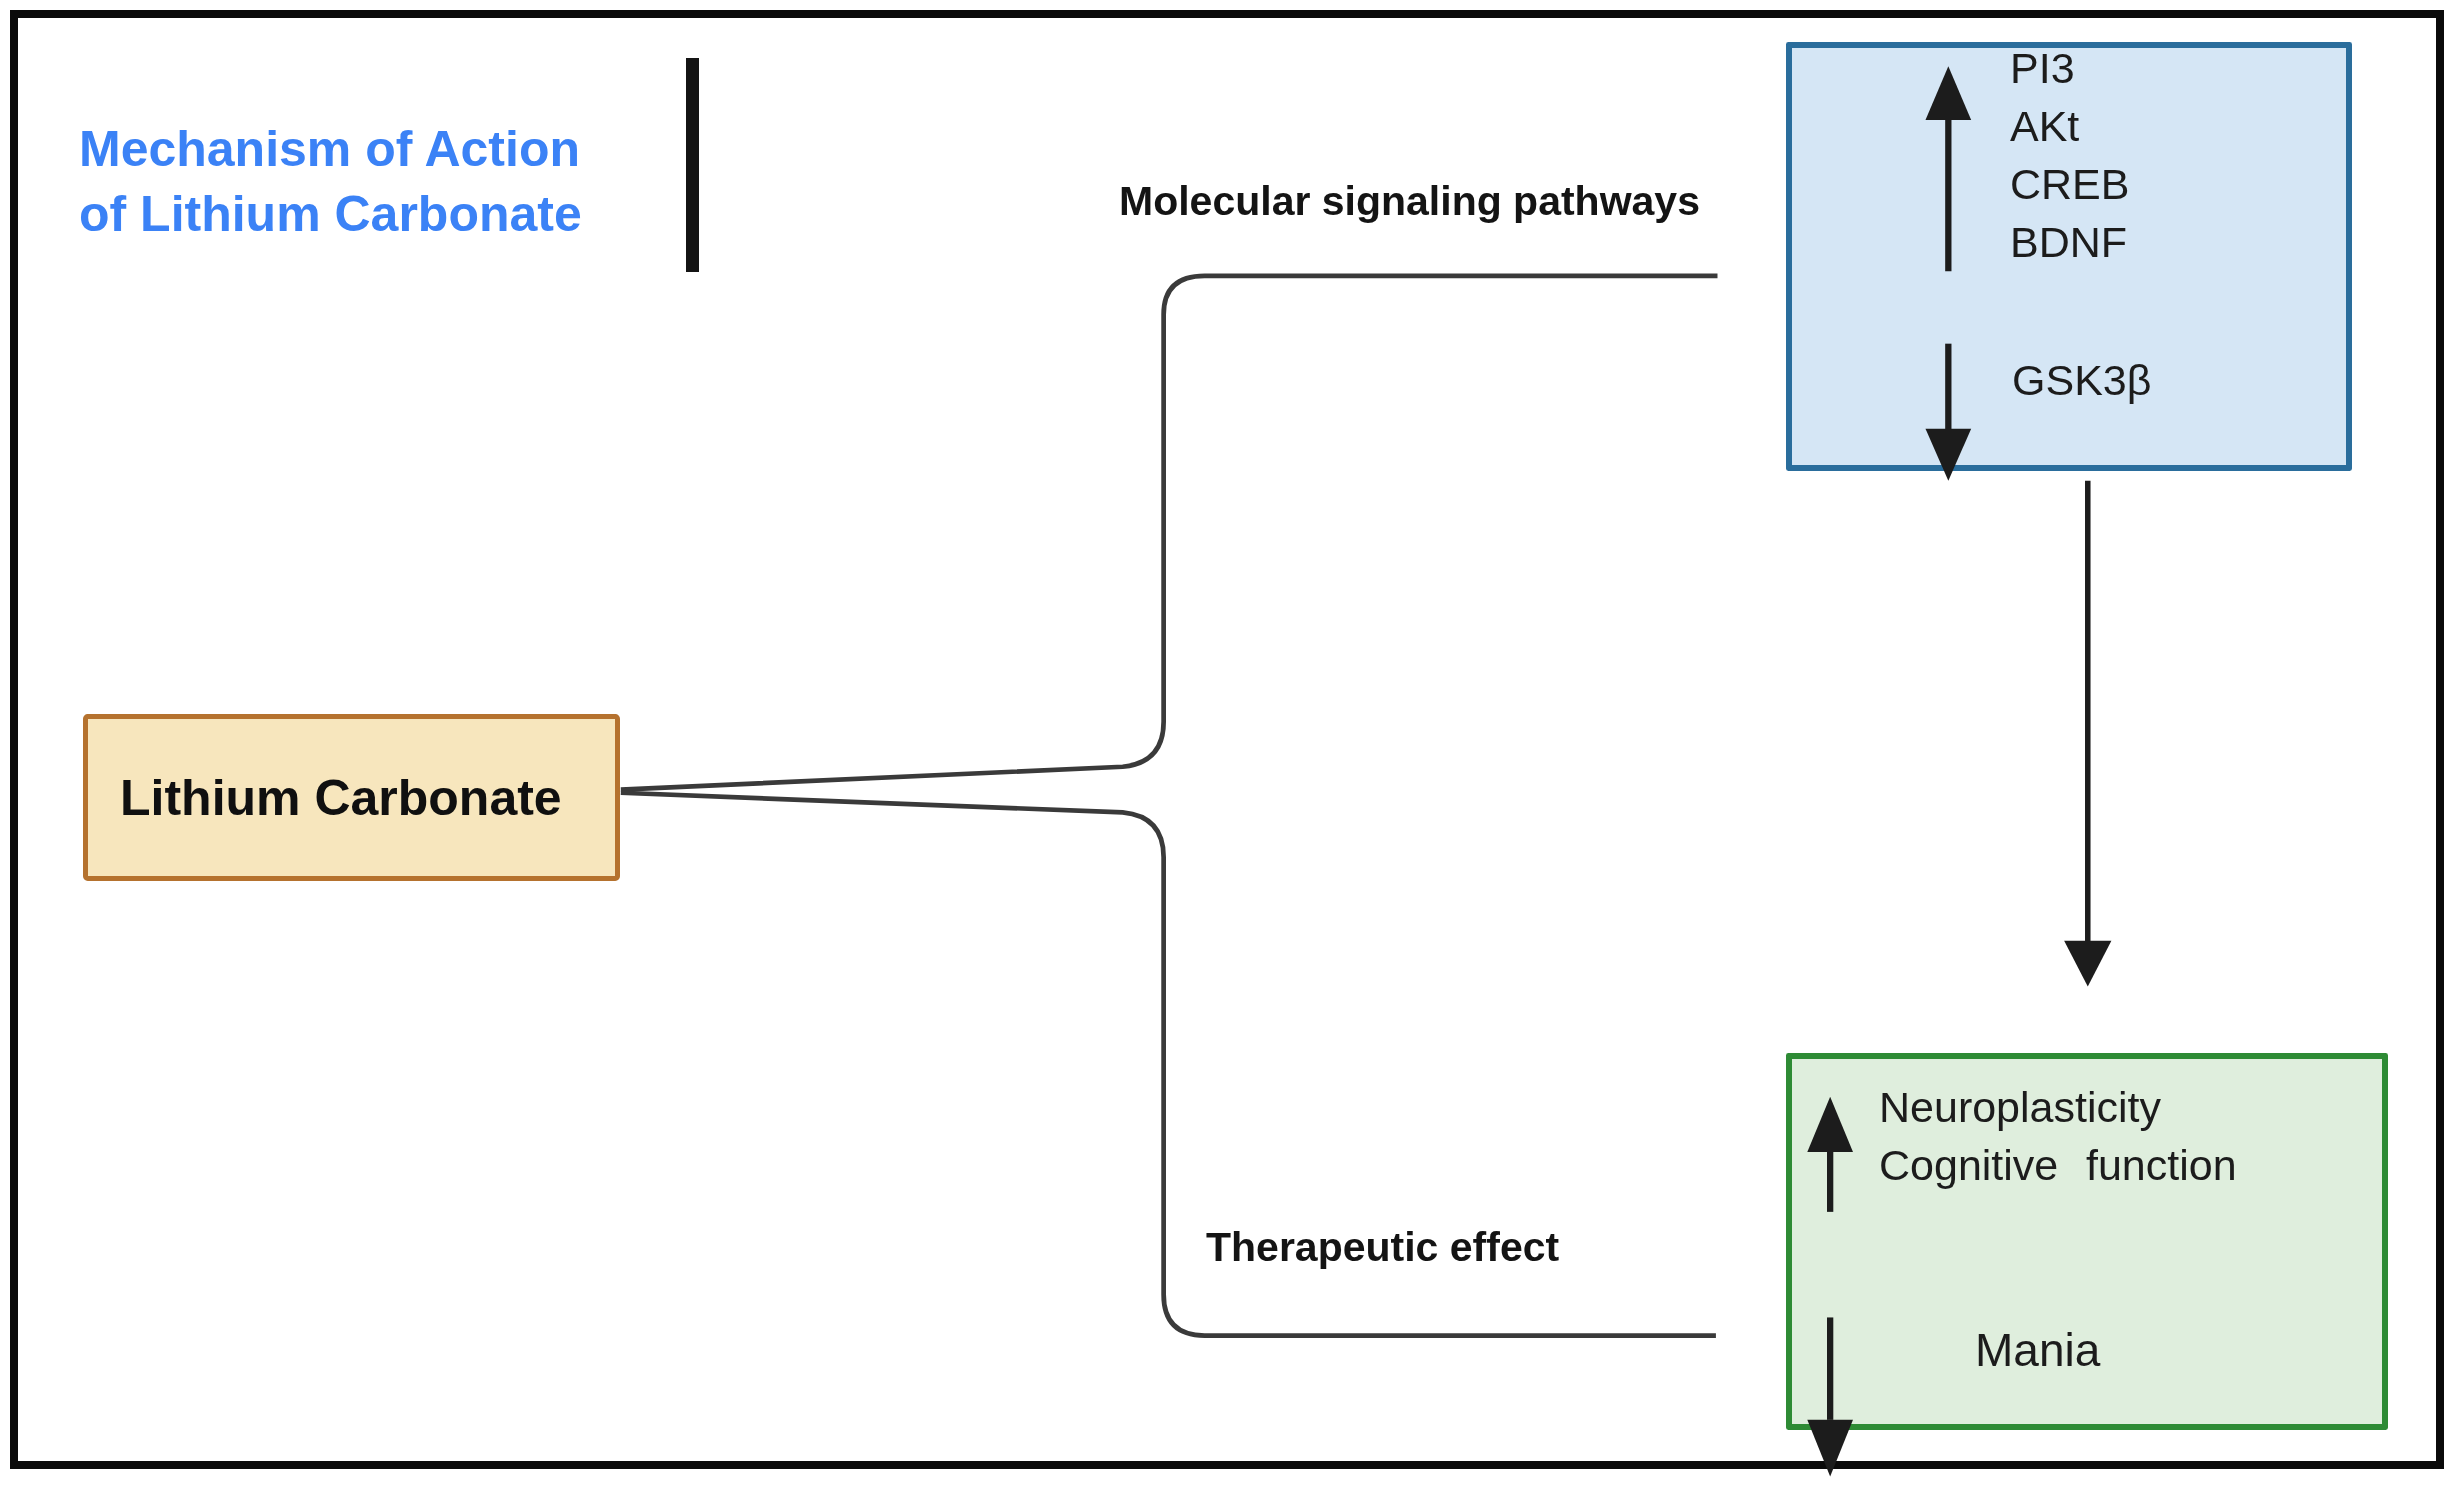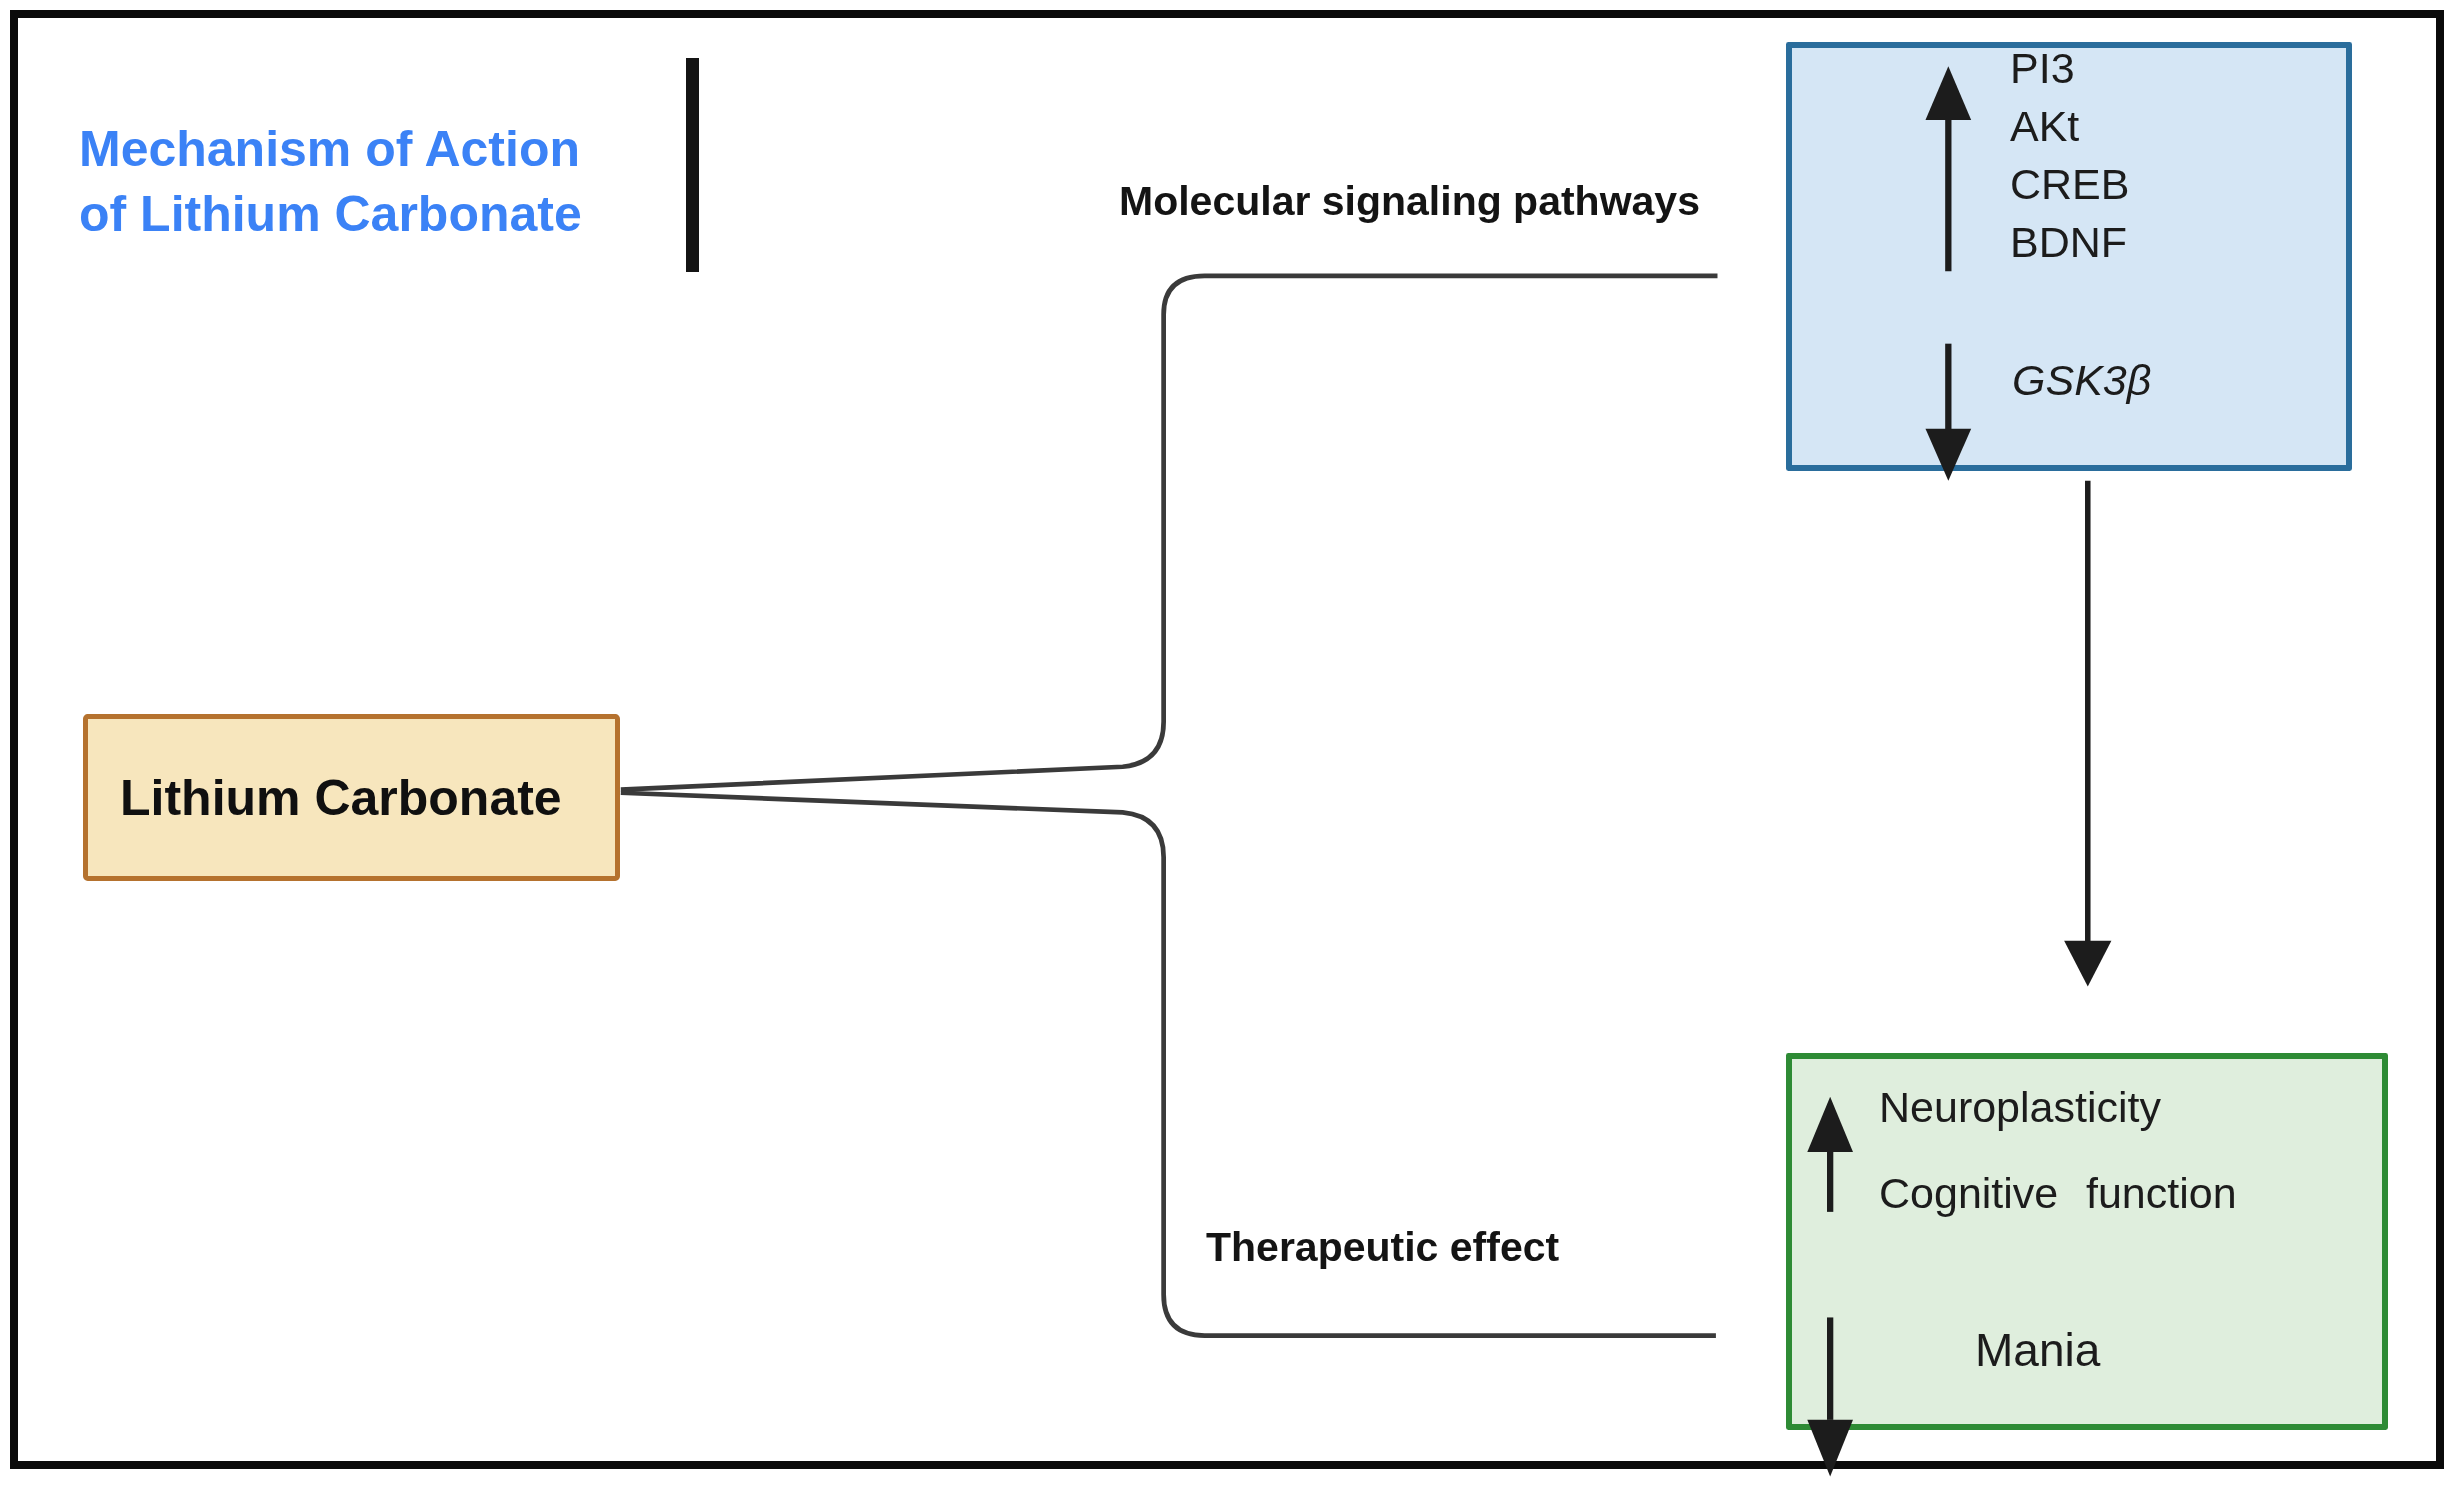--- a/index.html
+++ b/index.html
@@ -47,23 +47,23 @@
     position:absolute;font-size:41px;font-weight:bold;color:#141414;z-index:3;
     white-space:nowrap;
   }
   .branch-label.top{left:1119px;top:178px;text-align:right;}
   .branch-label.bottom{left:1206px;top:1224px;text-align:right;}
   .node-text{
     position:absolute;z-index:3;color:#1c1c1c;white-space:nowrap;
     font-size:43px;line-height:58px;
   }
   .signaling-up-list{left:2010px;top:39px;}
-  .signaling-down-item{left:2012px;top:351px;font-style:italic;}
+  .signaling-down-item{left:2012px;top:351px;}
   .effect-up-list{left:1879px;top:1078px;line-height:58px;}
-  .effect-up-list .wide{word-spacing:15.8px;margin-top:28px;}
+  .effect-up-list .wide{word-spacing:15.8px;}
   .effect-down-item{left:1975px;top:1321px;font-size:46px;}
   svg.overlay{
     position:absolute;left:0;top:0;z-index:2;pointer-events:none;
   }
   .connector{stroke:#3a3a3a;stroke-width:6;fill:none;}
   .arrow-stem{stroke:#1c1c1c;fill:none;}
   .arrow-head{fill:#1c1c1c;stroke:none;}
 </style>
 </head>
 <body>

